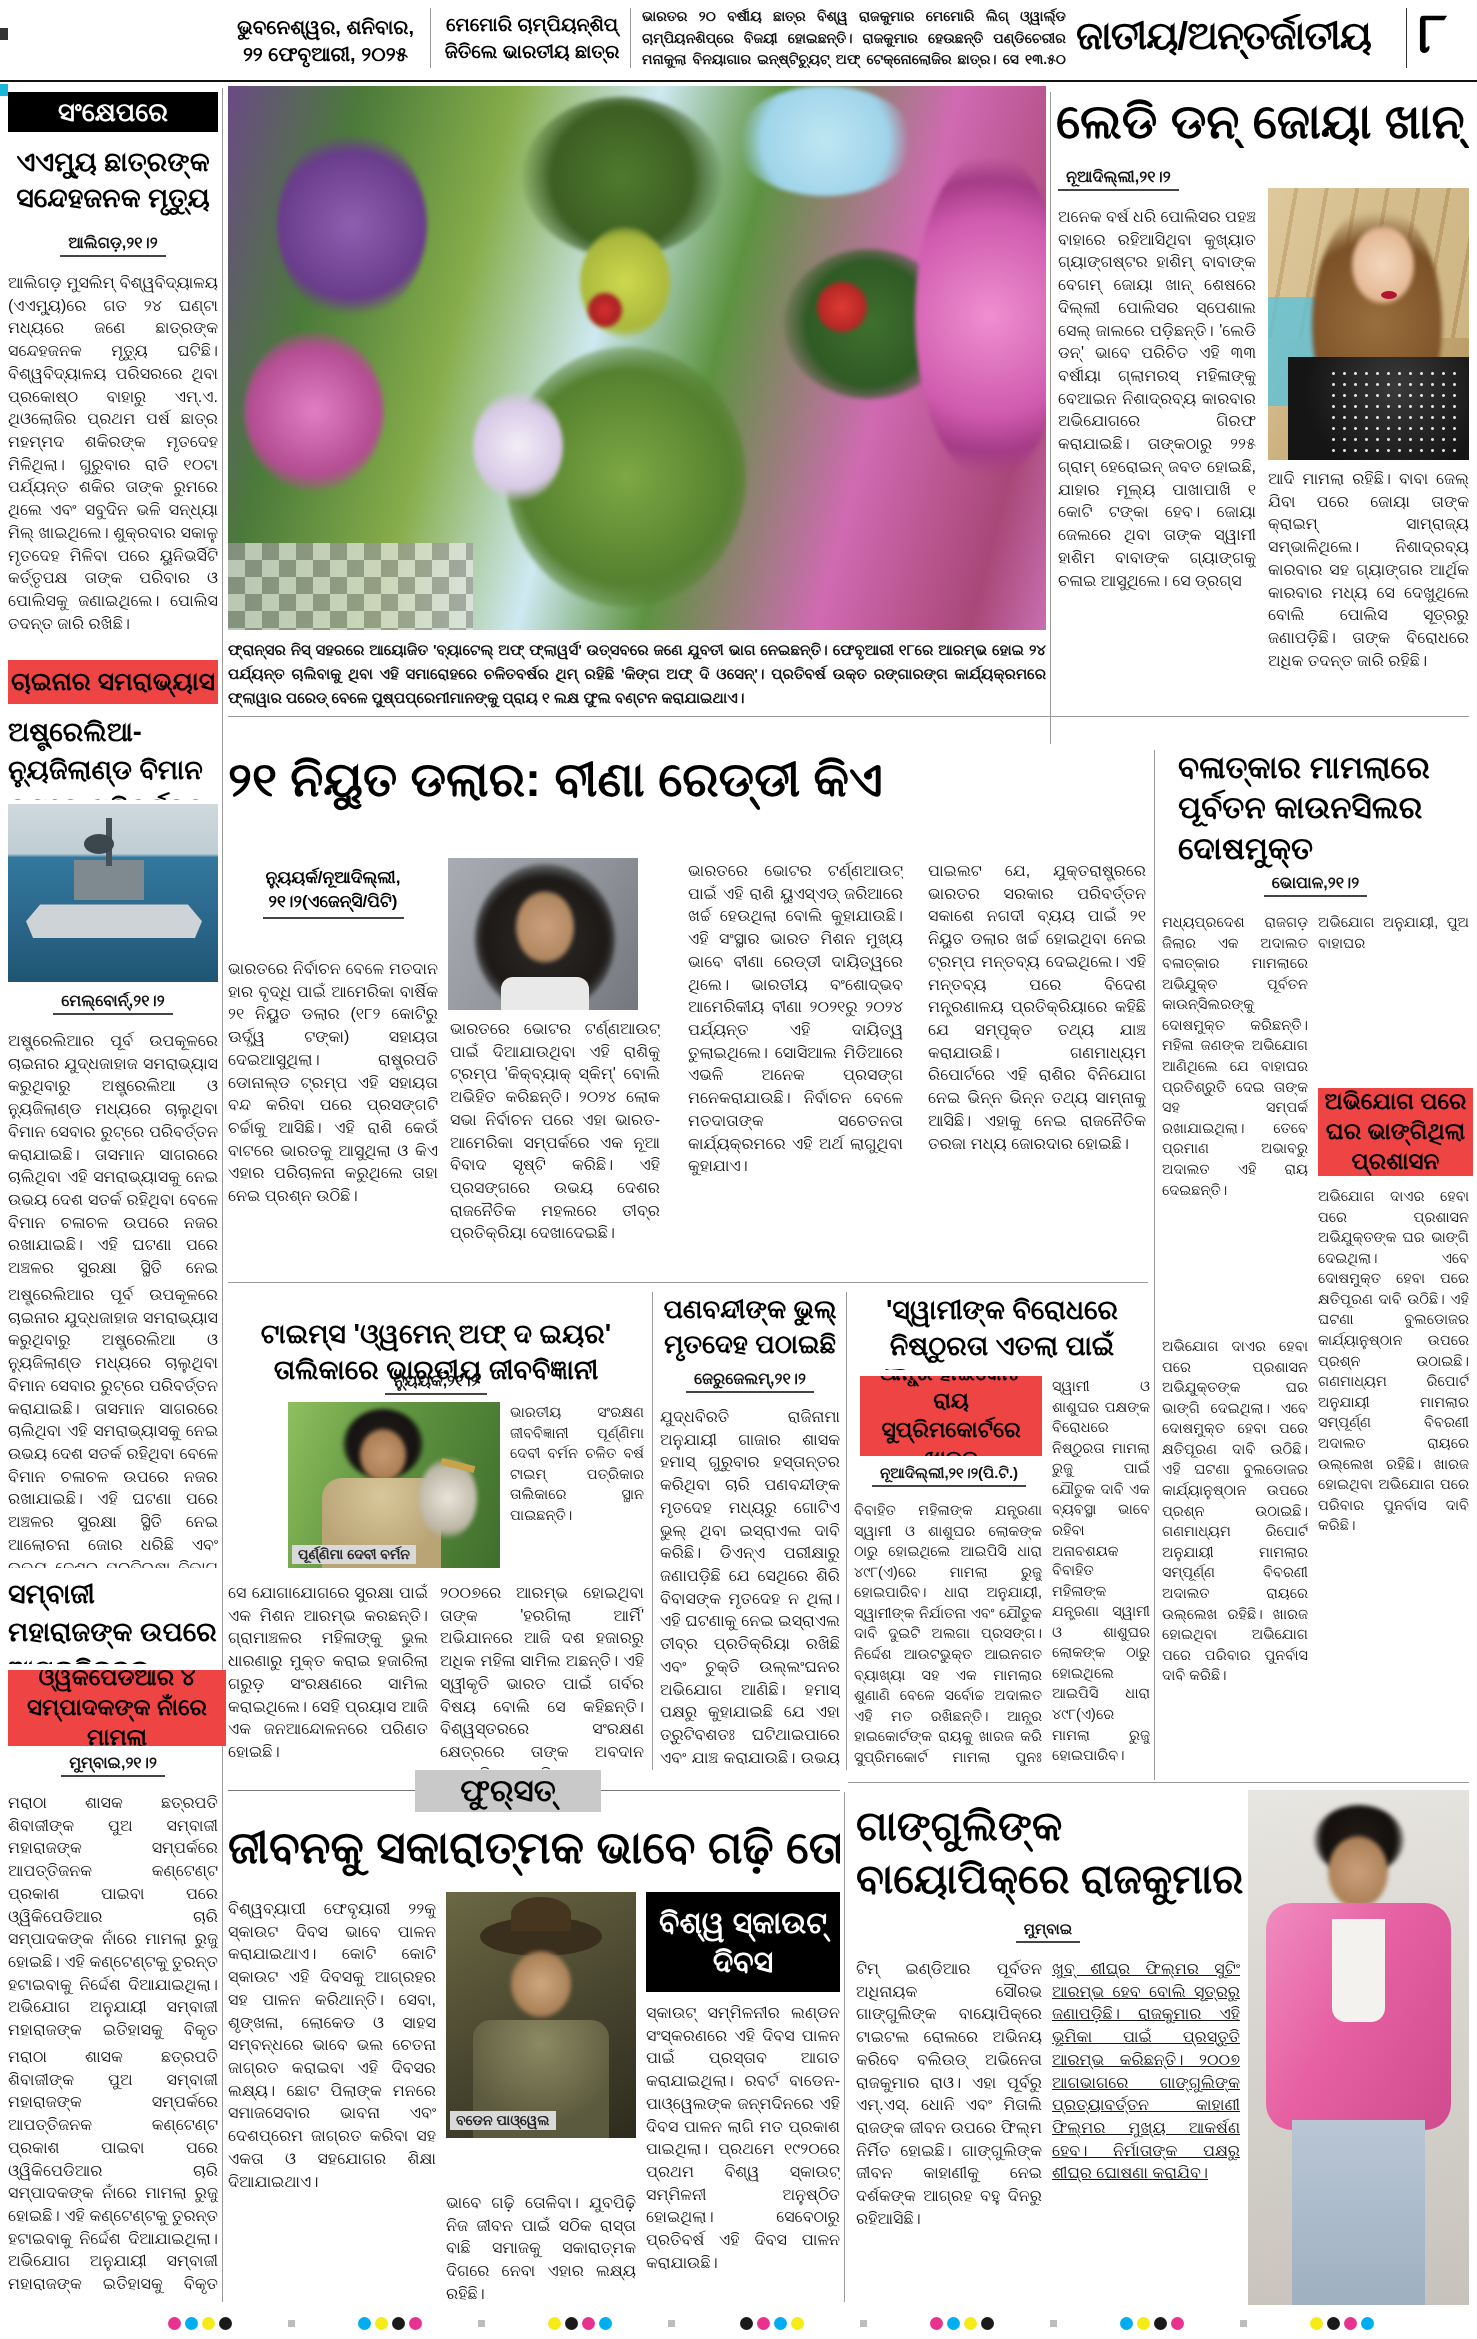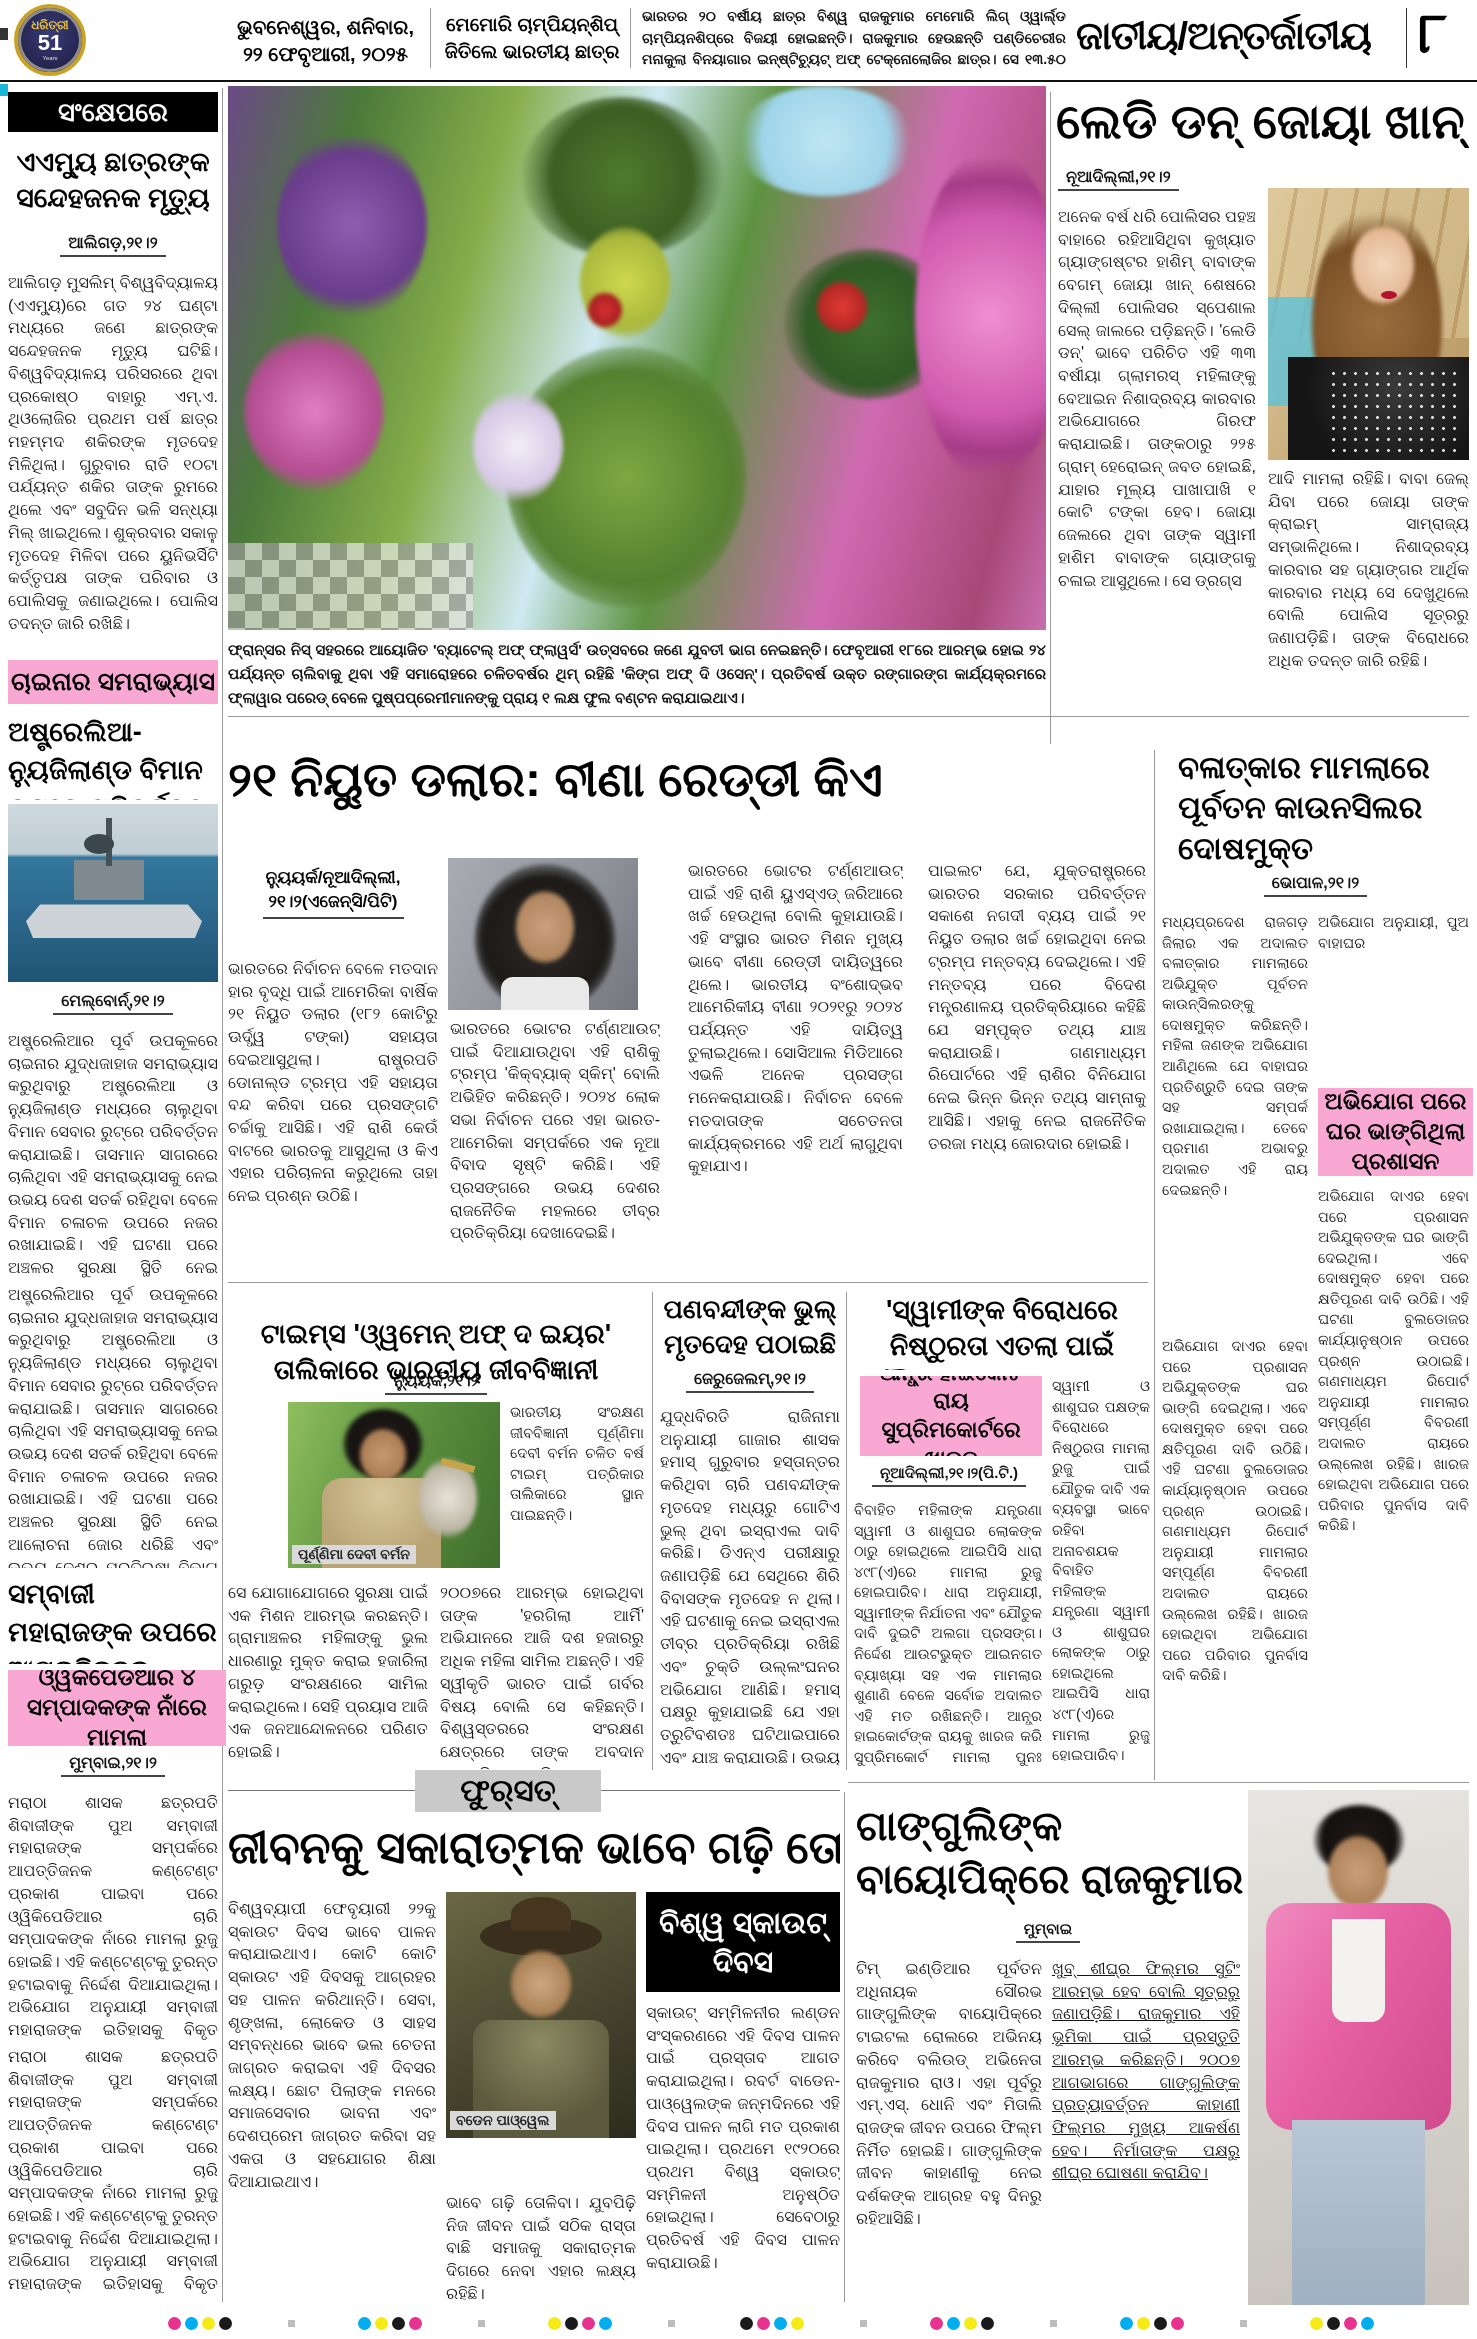--- a/index.html
+++ b/index.html
@@ -6,21 +6,21 @@
   #page{position:relative;width:1477px;height:2339px;background:#fff;overflow:hidden;
         font-family:"Liberation Sans","DejaVu Sans",sans-serif;color:#111;}
   .abs{position:absolute;}
   .just{text-align:justify;}
   .bodytxt{font-size:16px;line-height:1.42;overflow:hidden;color:#141414;}
   .bodysm{font-size:14.5px;line-height:1.42;overflow:hidden;color:#141414;}
   .head{font-weight:bold;color:#000;overflow:hidden;}
   .center{text-align:center;}
   .dateline{font-weight:bold;font-size:16px;text-align:center;overflow:hidden;}
   .dateline span{display:inline-block;border-bottom:2px solid #444;padding:0 8px 3px;}
-  .graybox{background:#f9a8d4;font-weight:bold;text-align:center;color:#000;
+  .graybox{background:#ef4444;font-weight:bold;text-align:center;color:#000;
            display:flex;align-items:center;justify-content:center;overflow:hidden;}
   .blackbox{background:#000;color:#fff;font-weight:bold;text-align:center;
             display:flex;align-items:center;justify-content:center;overflow:hidden;}
   .vrule{width:1px;background:#9a9a9a;}
   .hrule{height:1px;background:#9a9a9a;}
   .photo{overflow:hidden;}
   .capl{position:absolute;left:4px;bottom:26px;background:#d9d9d9;color:#222;
         font-size:14px;padding:1px 6px;font-weight:bold;}
   .blob{position:absolute;border-radius:50%;filter:blur(2px);}
   .dot{position:absolute;width:13px;height:13px;border-radius:50%;}
@@ -35,27 +35,20 @@
   .logo-sub{color:#ddd;font-size:6px;line-height:1;}
 </style>
 </head>
 <body>
 
 <div id="page">
 
   <div class="abs" style="left:0;top:28px;width:8px;height:12px;background:#333;"></div>
   <div class="abs" style="left:0;top:84px;width:8px;height:12px;background:#19b8d8;"></div>
 
-  <div class="abs logo-wrap" style="left:14px;top:4px;width:206px;height:72px;">
-    <div class="logo-ring">
-      <div class="logo-name">ଧରିତ୍ରୀ</div>
-      <div class="logo-years">51</div>
-      <div class="logo-sub">Years</div>
-    </div>
-  </div>
   <div class="abs head center" style="left:228px;top:14px;width:195px;font-size:20px;line-height:1.35;">
     <div>ଭୁବନେଶ୍ୱର, ଶନିବାର,</div>
     <div>୨୨ ଫେବୃଆରୀ, ୨୦୨୫</div>
   </div>
   <div class="abs vrule" style="left:430px;top:8px;height:60px;"></div>
   <div class="abs head" style="left:442px;top:12px;width:180px;font-size:19px;line-height:1.4;text-align:center;height:56px;">ମେମୋରି ଚାମ୍ପିୟନ୍‌ଶିପ୍ ଜିତିଲେ ଭାରତୀୟ ଛାତ୍ର</div>
   <div class="abs vrule" style="left:630px;top:8px;height:60px;"></div>
   <div class="abs just" style="left:642px;top:6px;width:424px;height:66px;font-size:14px;line-height:1.55;font-weight:600;overflow:hidden;">ଭାରତର ୨୦ ବର୍ଷୀୟ ଛାତ୍ର ବିଶ୍ୱ ରାଜକୁମାର ମେମୋରି ଲିଗ୍ ଓ୍ୱାର୍ଲ୍ଡ ଚାମ୍ପିୟନଶିପ୍‌ରେ ବିଜୟୀ ହୋଇଛନ୍ତି। ରାଜକୁମାର ହେଉଛନ୍ତି ପଣ୍ଡିଚେରୀର ମନାକୁଲା ବିନୟାଗାର ଇନ୍‌ଷ୍ଟିଚ୍ୟୁଟ୍ ଅଫ୍ ଟେକ୍ନୋଲୋଜିର ଛାତ୍ର। ସେ ୧୩.୫୦ ସେକେଣ୍ଡରେ ୮୦ଟି ସଂଖ୍ୟା ଏବଂ ୮.୪୦ ସେକେଣ୍ଡରେ ୩୦ଟି ଚିତ୍ର ମନେରଖିପାରିଥିଲେ।</div>
   <div class="abs head" style="left:1076px;top:14px;width:326px;font-size:39px;letter-spacing:-1px;white-space:nowrap;">ଜାତୀୟ/ଅନ୍ତର୍ଜାତୀୟ</div>
   <div class="abs vrule" style="left:1406px;top:8px;height:60px;background:#333;"></div>

